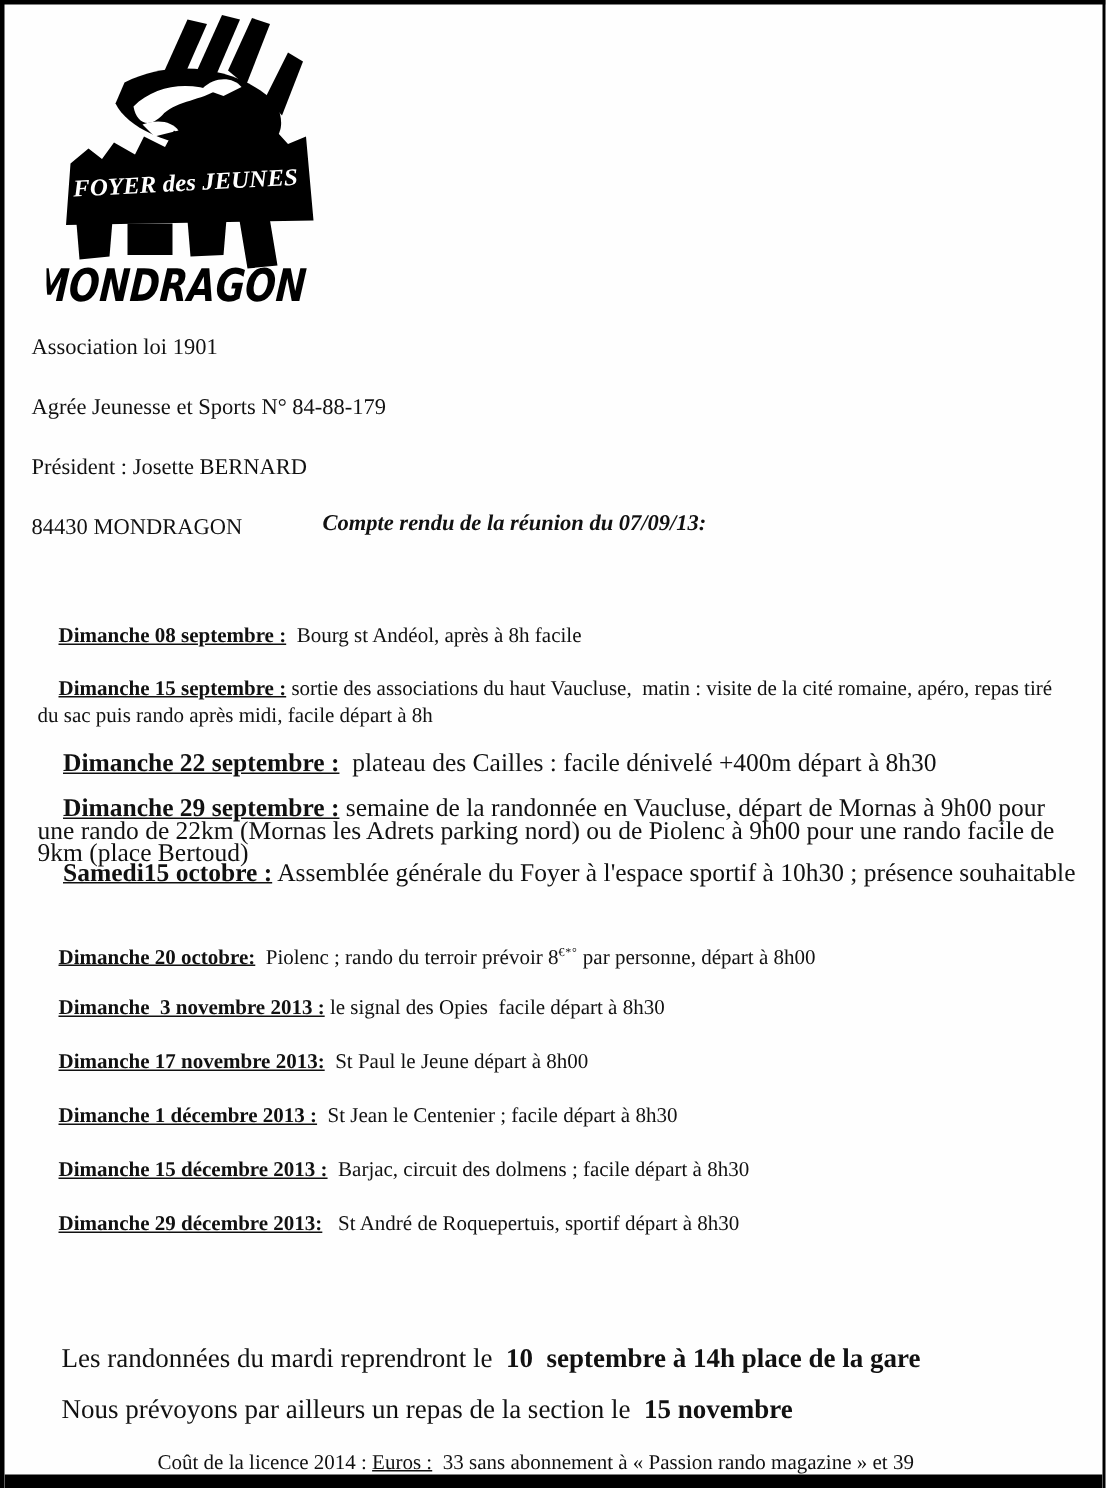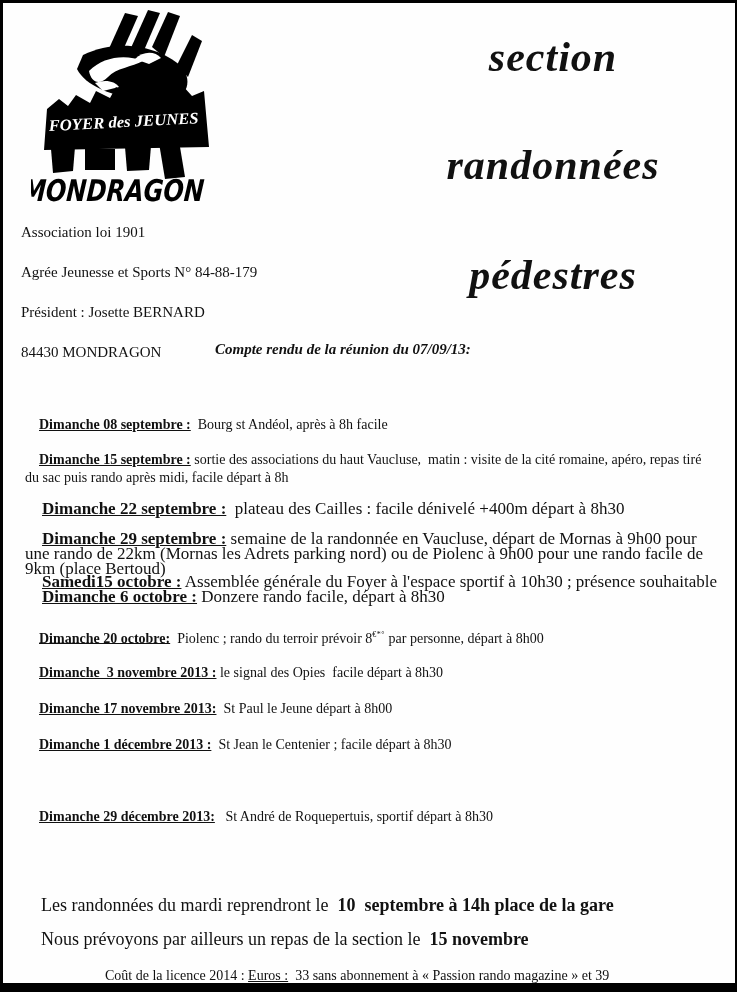--- a/index.html
+++ b/index.html
@@ -102,57 +102,52 @@
     <text x="4" y="194" fill="#000" font-size="30" font-weight="bold" font-style="italic" font-family="'DejaVu Sans', sans-serif" transform="skewX(-4)" textLength="182" lengthAdjust="spacingAndGlyphs">MONDRAGON</text>
   </svg>
 
   <div class="association">
     <div>Association loi 1901</div>
     <div>Agrée Jeunesse et Sports N° 84-88-179</div>
     <div>Président : Josette BERNARD</div>
     <div>84430 MONDRAGON</div>
   </div>
 
-  <div class="title-block">
-    <div class="title-line t1">section</div>
-    <div class="title-line t2">randonnées</div>
-    <div class="title-line t3">pédestres</div>
-  </div>
 
   <div class="meeting-heading">Compte rendu de la réunion du 07/09/13:</div>
 
   <div class="entry" style="top:394px">
     <span class="entry-date">Dimanche 08 septembre :</span><span>  Bourg st Andéol, après à 8h facile</span>
   </div>
   <div class="entry" style="top:429px">
     <span class="entry-date">Dimanche 15 septembre :</span><span> sortie des associations du haut Vaucluse,  matin : visite de la cité romaine, apéro, repas tiré du sac puis rando après midi, facile départ à 8h</span>
   </div>
   <div class="entry small" style="top:483px">
     <span class="entry-date">Dimanche 22 septembre :</span><span>  plateau des Cailles : facile dénivelé +400m départ à 8h30</span>
   </div>
   <div class="entry small" style="top:513px">
     <span class="entry-date">Dimanche 29 septembre :</span><span> semaine de la randonnée en Vaucluse, départ de Mornas à 9h00 pour une rando de 22km (Mornas les Adrets parking nord) ou de Piolenc à 9h00 pour une rando facile de 9km (place Bertoud)</span>
   </div>
   <div class="entry small" style="top:556px">
     <span class="entry-date">Samedi15 octobre :</span><span> Assemblée générale du Foyer à l'espace sportif à 10h30 ; présence souhaitable</span>
   </div>
-  <div class="entry small" style="top:571px">
-    <span class="entry-date">Dimanche 6 octobre :</span><span> Donzere rando facile, départ à 8h30</span>
-  </div>
   <div class="entry" style="top:604px">
     <span class="entry-date">Dimanche 20 octobre:</span><span>  Piolenc ; rando du terroir prévoir 8</span><span class="sup">€*°</span><span> par personne, départ à 8h00</span>
   </div>
   <div class="entry" style="top:642px">
     <span class="entry-date">Dimanche  3 novembre 2013 :</span><span> le signal des Opies  facile départ à 8h30</span>
   </div>
   <div class="entry" style="top:678px">
     <span class="entry-date">Dimanche 17 novembre 2013:</span><span>  St Paul le Jeune départ à 8h00</span>
   </div>
   <div class="entry" style="top:714px">
     <span class="entry-date">Dimanche 1 décembre 2013 :</span><span>  St Jean le Centenier ; facile départ à 8h30</span>
+  </div>
+  <div class="entry" style="top:750px">
+    <span class="entry-date">Dimanche 15 décembre 2013 :</span><span>  Barjac, circuit des dolmens ; facile départ à 8h30</span>
   </div>
   <div class="entry" style="top:786px">
     <span class="entry-date">Dimanche 29 décembre 2013:</span><span>   St André de Roquepertuis, sportif départ à 8h30</span>
   </div>
 
   <div class="note" style="top:871px">
     <span>Les randonnées du mardi reprendront le  </span><span class="bold">10  septembre à 14h place de la gare</span>
   </div>
   <div class="note" style="top:905px">
     <span>Nous prévoyons par ailleurs un repas de la section le  </span><span class="bold">15 novembre</span>

